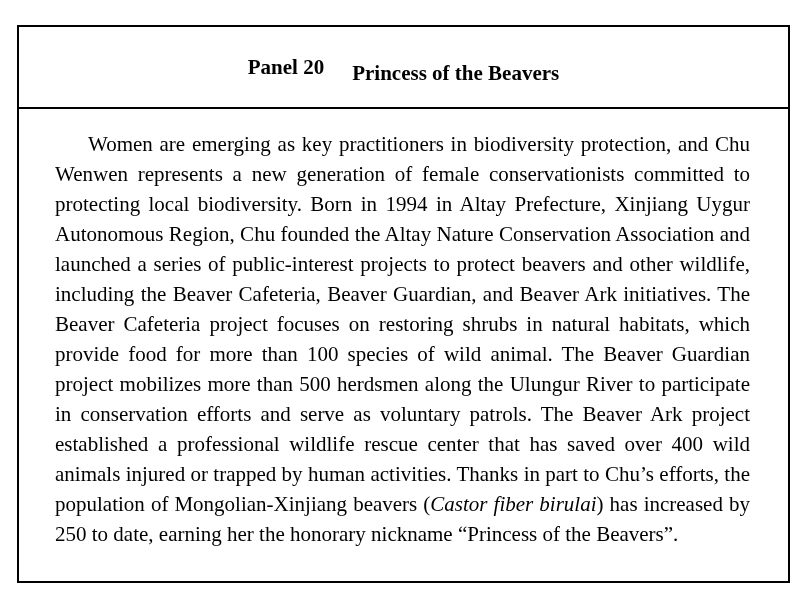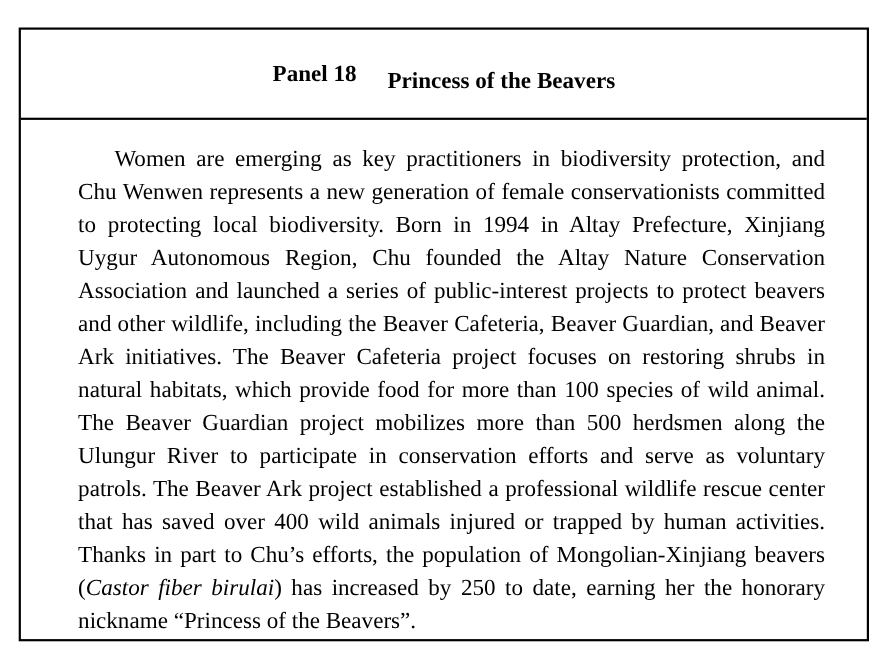--- a/index.html
+++ b/index.html
@@ -44,38 +44,37 @@
     white-space: nowrap;
   }
   .panel-title {
     margin-left: 28px;
     margin-top: 13px;
   }
   .panel-body {
     flex: 1 1 auto;
     padding: 20px 38px 0 36px;
     overflow: hidden;
-    margin-left: 16px;
   }
   .body-paragraph {
     margin: 0;
     font-size: 21px;
     line-height: 30px;
     text-align: justify;
     text-indent: 33px;
     color: #000000;
   }
   .species-italic {
     font-style: italic;
   }
 </style>
 </head>
 <body>
 
 <div class="panel">
   <div class="panel-header">
-    <span class="panel-label">Panel 18</span>
+    <span class="panel-label">Panel 20</span>
     <span class="panel-title">Princess of the Beavers</span>
   </div>
   <div class="panel-body">
     <p class="body-paragraph"><span>Women are emerging as key practitioners in biodiversity protection, and Chu Wenwen represents a new generation of female conservationists committed to protecting local biodiversity. Born in 1994 in Altay Prefecture, Xinjiang Uygur Autonomous Region, Chu founded the Altay Nature Conservation Association and launched a series of public-interest projects to protect beavers and other wildlife, including the Beaver Cafeteria, Beaver Guardian, and Beaver Ark initiatives. The Beaver Cafeteria project focuses on restoring shrubs in natural habitats, which provide food for more than 100 species of wild animal. The Beaver Guardian project mobilizes more than 500 herdsmen along the Ulungur River to participate in conservation efforts and serve as voluntary patrols. The Beaver Ark project established a professional wildlife rescue center that has saved over 400 wild animals injured or trapped by human activities. Thanks in part to Chu’s efforts, the population of Mongolian-Xinjiang beavers (</span><span class="species-italic">Castor fiber birulai</span><span>) has increased by 250 to date, earning her the honorary nickname “Princess of the Beavers”.</span></p>
   </div>
 </div>
 
 </body></html>

